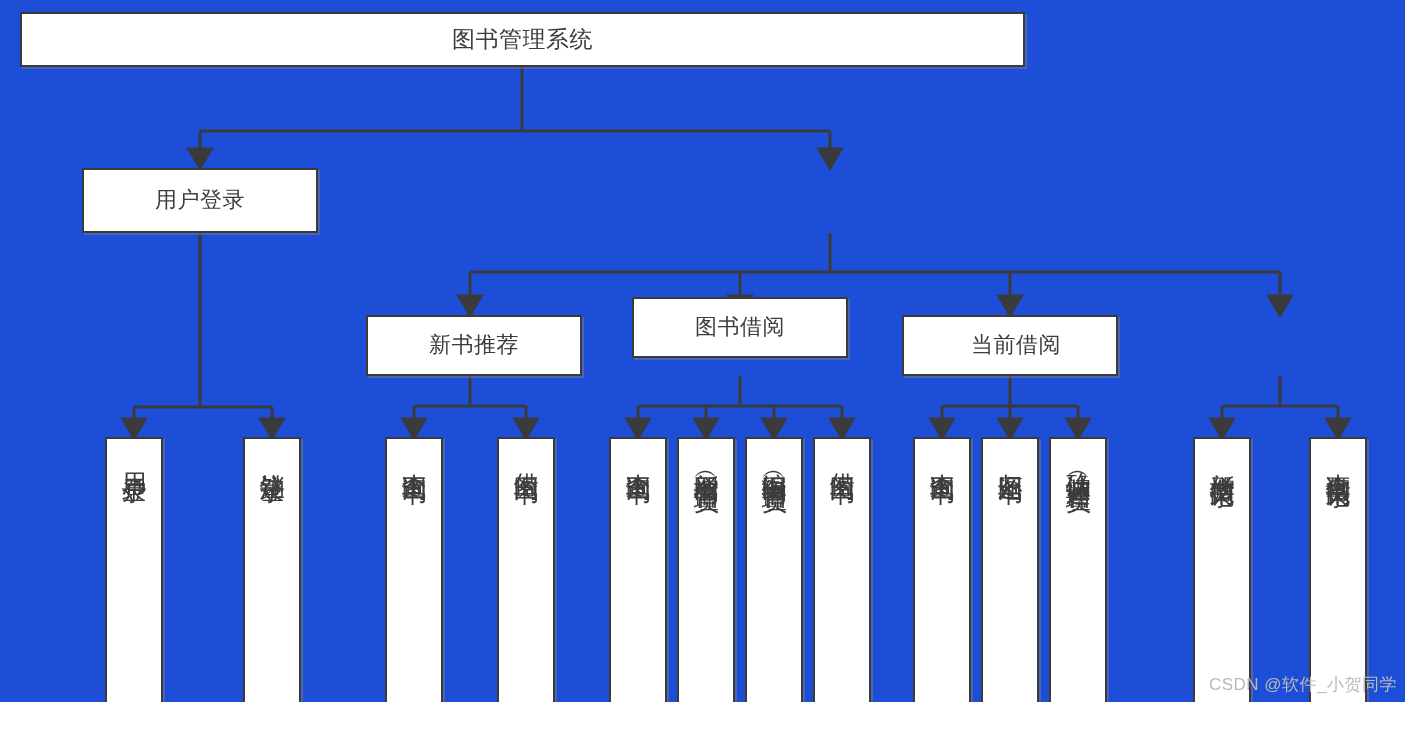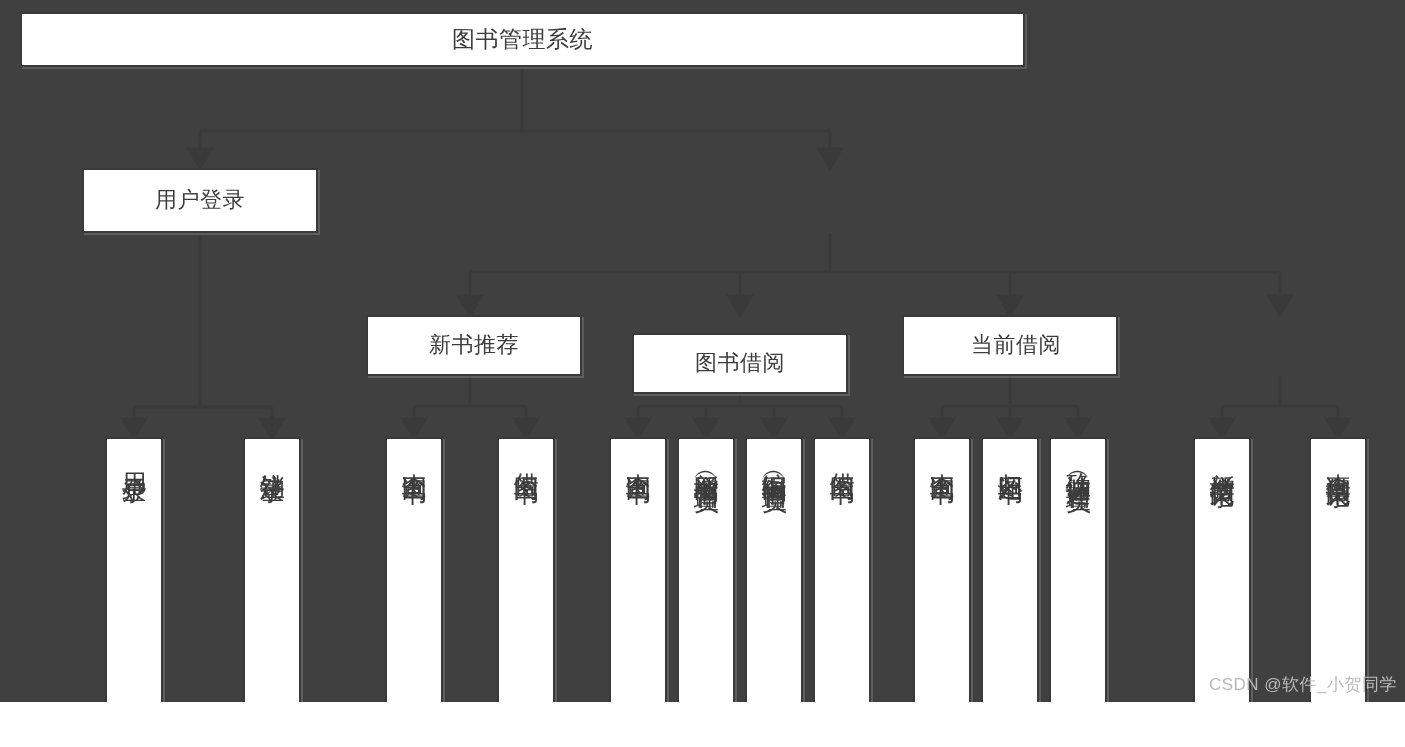--- a/index.html
+++ b/index.html
@@ -7,21 +7,21 @@
     padding: 0;
     background: #ffffff;
   }
   body {
     font-family: "Liberation Sans", "DejaVu Sans", sans-serif;
   }
   #canvas {
     position: relative;
     width: 1405px;
     height: 702px;
-    background: #404040;
+    background: #1d4ed8;
     overflow: hidden;
   }
   svg#edges {
     position: absolute;
     left: 0;
     top: 0;
     width: 1405px;
     height: 747px;
     pointer-events: none;
   }
@@ -132,21 +132,21 @@
 
   <div class="node horiz" style="left:82px; top:168px; width:236px; height:65px;">
     <span class="lbl">用户登录</span>
   </div>
 
 
   <div class="node horiz" style="left:366px; top:315px; width:216px; height:61px;">
     <span class="lbl">新书推荐</span>
   </div>
 
-  <div class="node horiz" style="left:632px; top:333px; width:216px; height:61px;">
+  <div class="node horiz" style="left:632px; top:297px; width:216px; height:61px;">
     <span class="lbl">图书借阅</span>
   </div>
 
   <div class="node horiz" style="left:902px; top:315px; width:216px; height:61px;padding-left:12px;">
     <span class="lbl">当前借阅</span>
   </div>
 
 
   <div class="node vert" style="left:105px; top:437px; width:58px; height:298px;">
     <span class="lbl">用户登录</span>

